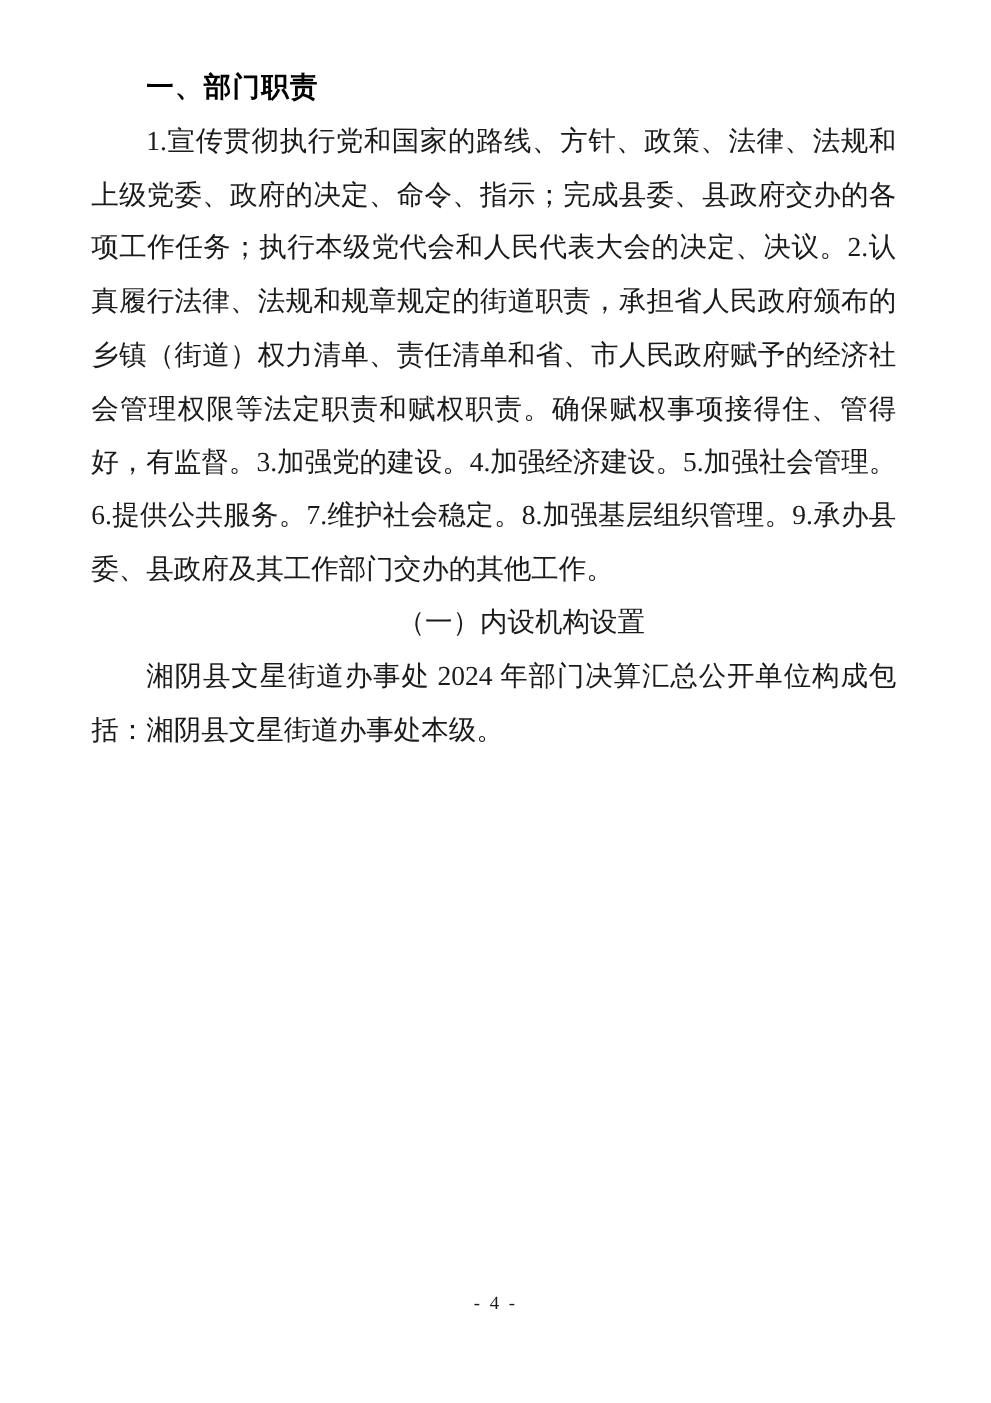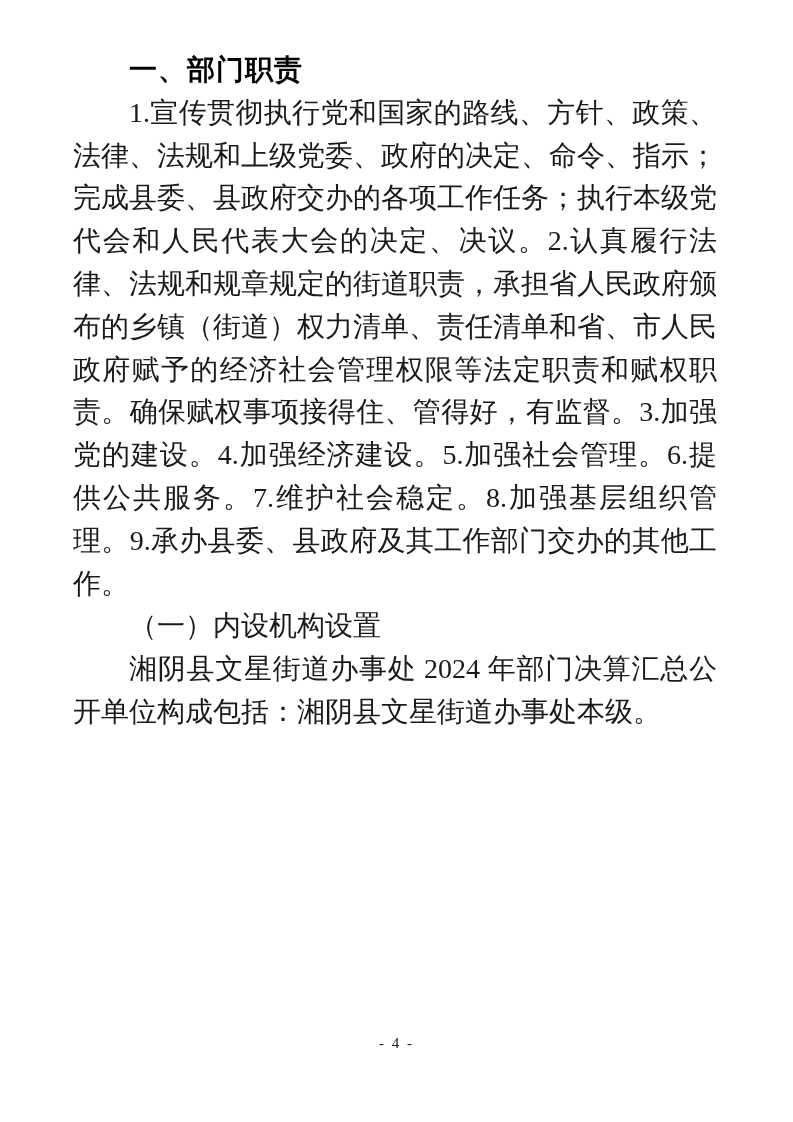--- a/index.html
+++ b/index.html
@@ -18,36 +18,36 @@
   }
   .content {
     position: absolute;
     left: 73px;
     top: 49px;
     width: 644px;
   }
   .block {
     margin: 0;
     padding: 0;
-    font-size: 28px;
+    font-size: 22px;
     line-height: 42.8px;
     text-indent: 2em;
     text-align: justify;
     text-justify: inter-ideograph;
     overflow-wrap: break-word;
   }
   .block.heading {
     font-family: "Liberation Sans", "DejaVu Sans", sans-serif;
     font-weight: 700;
     color: #000000;
     letter-spacing: 1px;
     text-align: left;
   }
   .block.subheading {
-    text-align: left;
+    text-align: center;
   }
   .footer {
     position: absolute;
     left: 0;
     top: 1033px;
     width: 100%;
     text-align: center;
   }
   .page-num {
     font-size: 15px;

